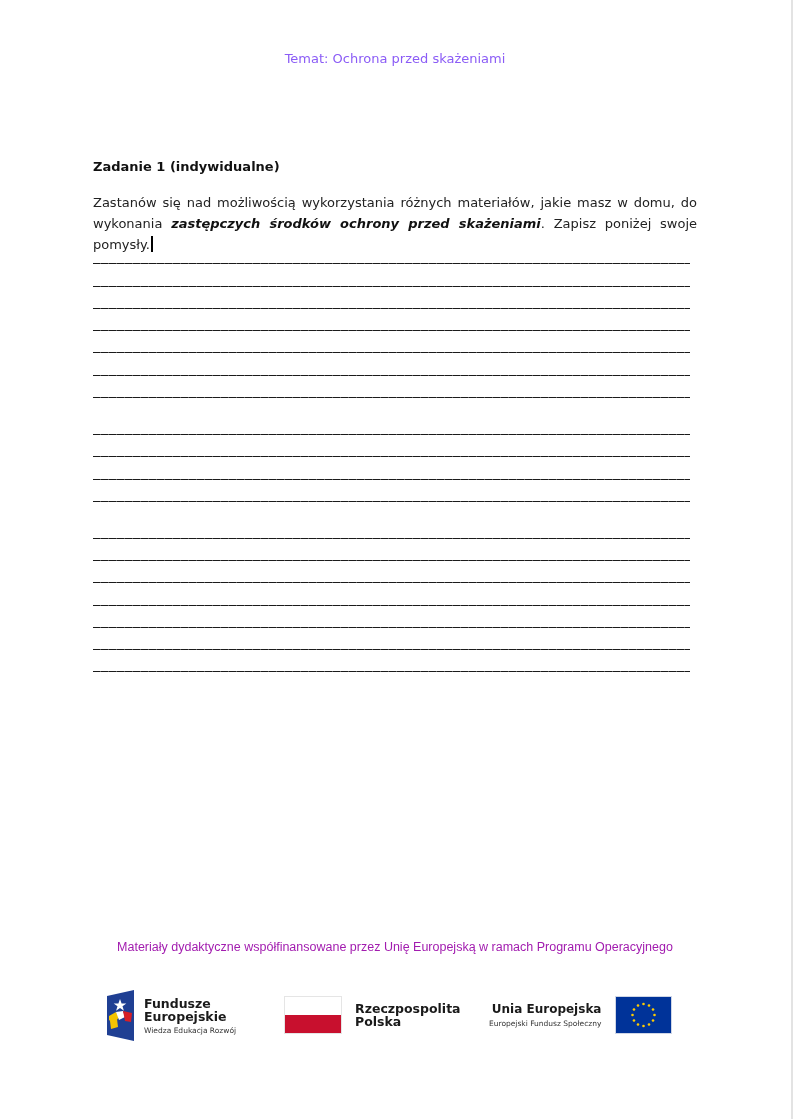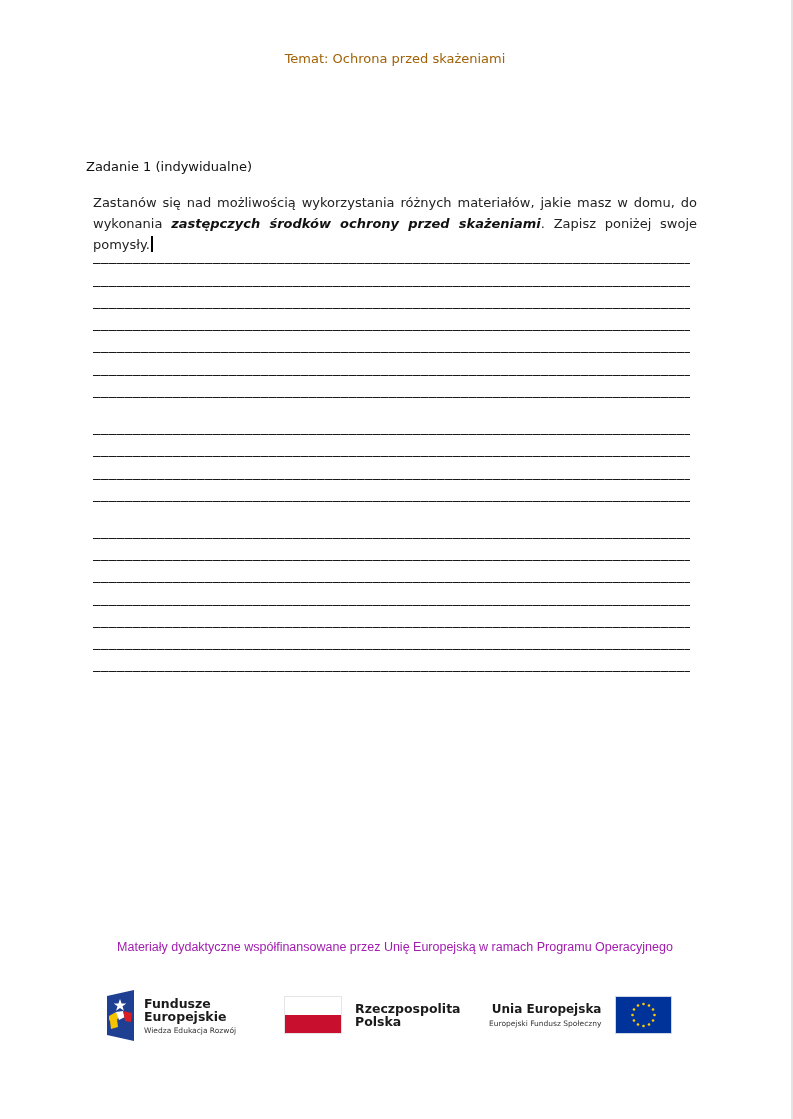--- a/index.html
+++ b/index.html
@@ -30,28 +30,28 @@
       height: 1119px;
       background: #e3e3e3;
     }
     .header-title {
       position: absolute;
       top: 51px;
       left: 0;
       width: 790px;
       text-align: center;
       font-size: 13px;
-      color: #a16207;
+      color: #8b5cf6;
     }
     .task-heading {
       position: absolute;
       top: 159px;
-      left: 86px;
+      left: 93px;
       font-size: 13px;
-      font-weight: normal;
+      font-weight: bold;
       color: #111;
     }
     .task-body {
       position: absolute;
       top: 192px;
       left: 93px;
       width: 604px;
       font-size: 13px;
       line-height: 21px;
       color: #222;

